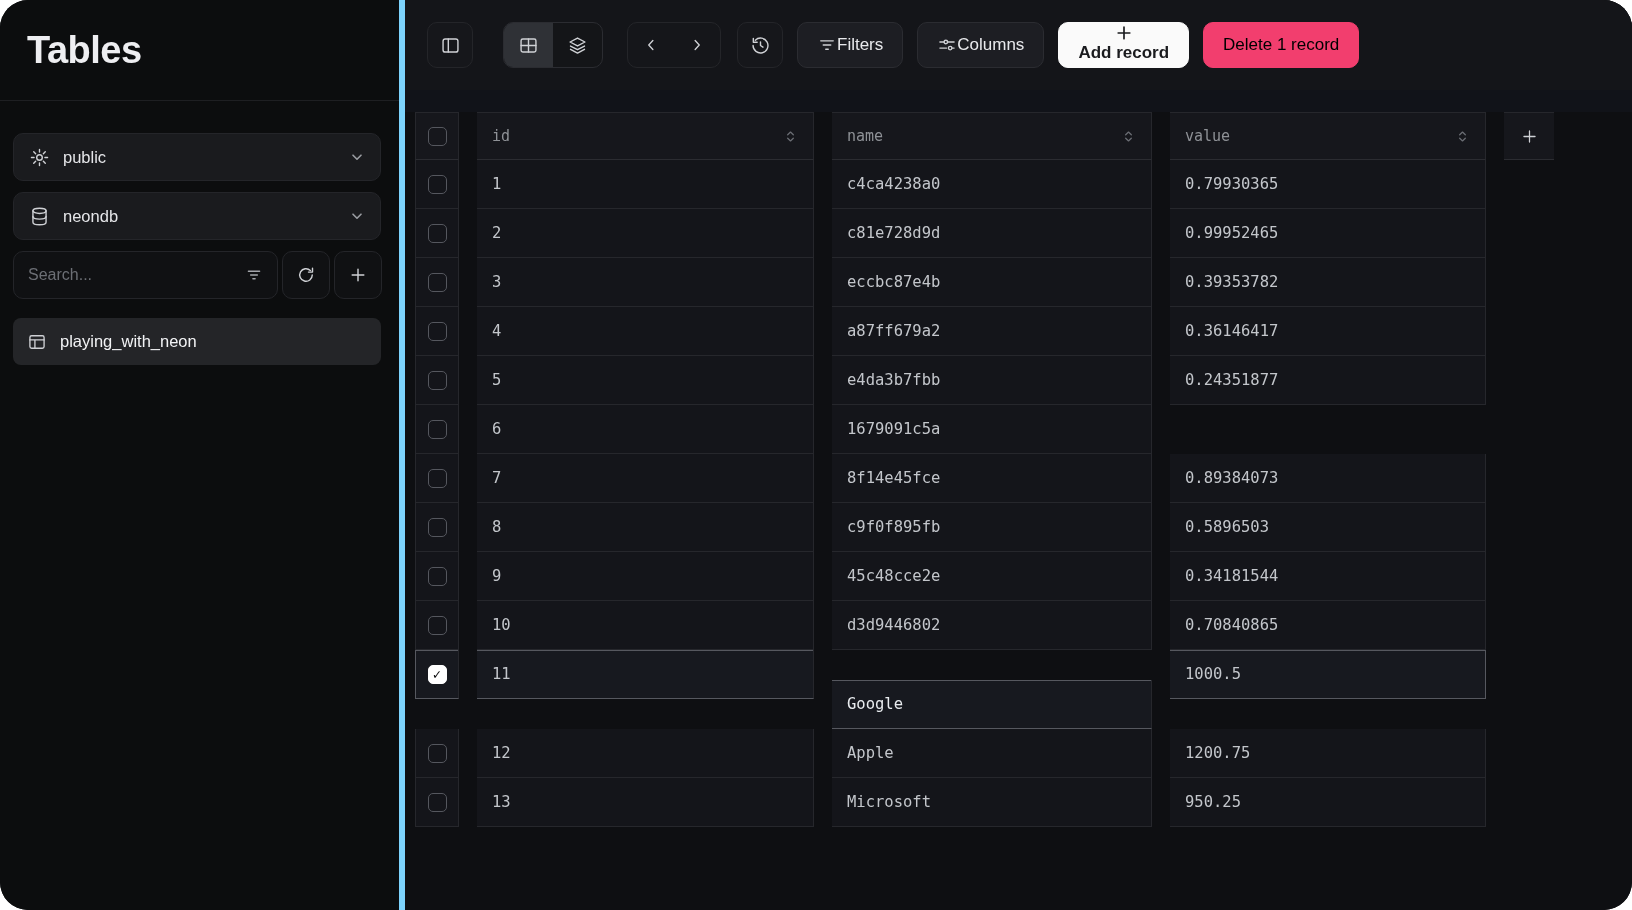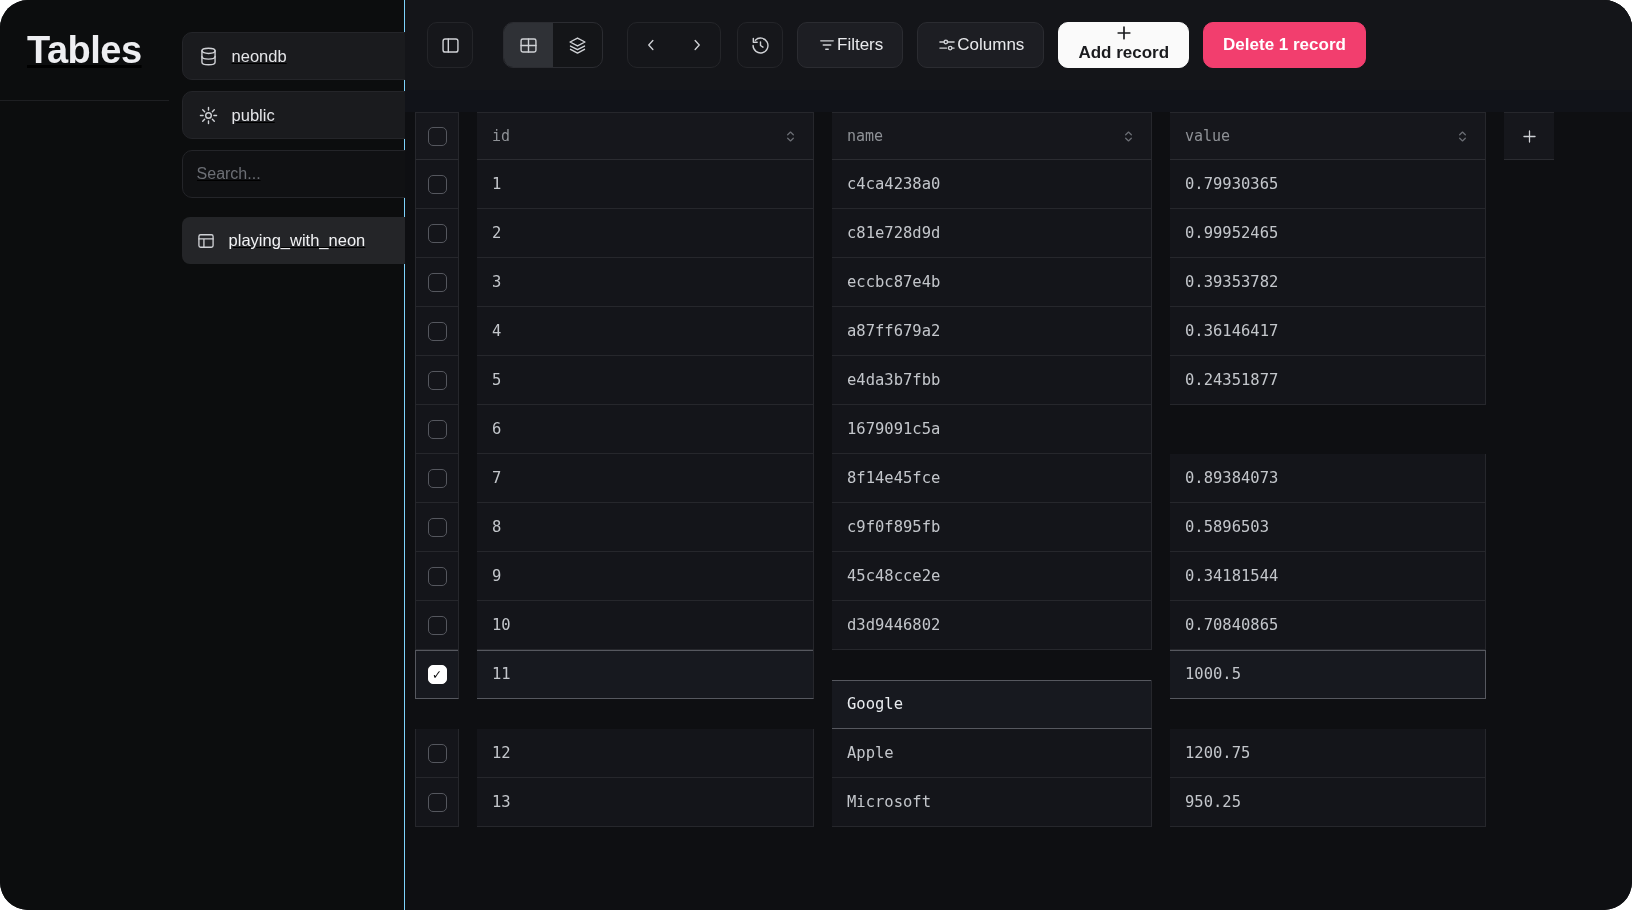--- a/index.html
+++ b/index.html
@@ -1,20 +1,20 @@
 <!DOCTYPE html>
 <html style="--accent-blue: #2e6fe8; --delete-pink: #f23e6e; --add-button-bg: #fafafa; --selected-cell-bg: #121f38;"><head>
 <meta charset="utf-8">
 <style>
   * { margin:0; padding:0; box-sizing:border-box; }
   html,body { width:1632px; height:910px; background:#ffffff; font-family:"Liberation Sans", sans-serif; overflow:hidden; }
   .app { width:1632px; height:910px; border-radius:28px; overflow:hidden; display:flex; background:#0e0f12; }
 
   
-  .sidebar { width:405px; flex:0 0 405px; background:#0c0d0e; border-right:1px solid #7dd3fc; display:flex; flex-direction:row;text-decoration:underline; }
+  .sidebar { width:405px; flex:0 0 405px; background:#0c0d0e; border-right:6px solid #7dd3fc; display:flex; flex-direction:column; }
   .sidebar-header { height:101px; border-bottom:1px solid #1e1f22; display:flex; align-items:center; padding:0 27px; }
   .sidebar-title { font-size:38px; font-weight:bold; color:#eeeef1; letter-spacing:-0.5px; }
   .sidebar-body { padding:32px 18px 0 13px; display:flex; flex-direction:column; }
   .select { height:48px; background:#1a1b1e; border:1px solid #242529; border-radius:10px; display:flex; align-items:center; gap:13px; padding:0 15px; color:#e4e5e8; font-size:16.5px; cursor:pointer; margin-bottom:11px; }
   .select .chev { margin-left:auto; color:#9a9da2; display:flex; }
   .icon { display:inline-flex; align-items:center; justify-content:center; color:#cfd1d5; }
   svg { display:block; }
   .search-row { display:flex; gap:4px; margin-top:0;align-items:center; }
   .search-box { flex:1; height:48px; background:#101113; border:1px solid #242529; border-radius:10px; display:flex; align-items:center; padding:0 14px; gap:10px; }
   .search-box input { flex:1; min-width:0; background:transparent; border:none; outline:none; color:#d7d8db; font-size:16px; font-family:"Liberation Sans", sans-serif; }
@@ -28,21 +28,21 @@
   .tb-btn { height:46px; border-radius:10px; display:flex; align-items:center; gap:0; padding:0 19px; font-size:17px; color:#e8e9ec; background:#1d1e23; border:1px solid #2b2c31; cursor:pointer; white-space:nowrap; }
   .tb-ghost { background:#16171b; border:1px solid #242529; color:#c9ccd0; }
   .tb-sq { width:46px; flex:0 0 46px; padding:0; justify-content:center; }
   .seg-group { display:flex; height:46px; background:#141518; border:1px solid #2b2c31; border-radius:10px; overflow:hidden; margin-left:16px; }
   .seg { width:49px; display:flex; align-items:center; justify-content:center; color:#c7c9cd; cursor:pointer; }
   .seg.active { background:#2f3136; color:#eceef0; }
   .nav-group { display:flex; height:46px; background:#15161a; border:1px solid #242529; border-radius:10px; overflow:hidden; margin-left:10px; }
   .nav-seg { width:46px; display:flex; align-items:center; justify-content:center; color:#84878d; cursor:pointer; }
   .btn-add { background:var(--add-button-bg,#fafafa); border:1px solid var(--add-button-bg,#fafafa); color:#1a1b1e; font-weight:bold;flex-direction:column; }
   .btn-add .icon { color:#1a1b1e; }
-  .btn-delete { background:var(--delete-pink,#f23e6e); border:1px solid var(--delete-pink,#f23e6e); color:#ffffff; font-weight:bold; }
+  .btn-delete { background:var(--delete-pink,#f23e6e); border:1px solid var(--delete-pink,#f23e6e); color:#000000; font-weight:normal; }
   .strip { height:22px; flex:0 0 22px; background:#111319; }
 
   
   .table-area { flex:1; overflow:hidden; }
   .table { margin-left:10px; width:1067px; font-family:"DejaVu Sans Mono", monospace; }
   .row { display:grid; grid-template-columns:44px 337px 320px 316px 50px;gap:18px; }
   .cell { display:flex; align-items:center; padding:0 15px; min-width:0; }
   .head-row .cell { height:48px; background:#16171c; border-bottom:1px solid #2b2c31; border-top:1px solid #26272c; border-right:1px solid #26272c; color:#8e9196; font-size:15px; }
   .head-row .check-cell { border-left:1px solid #26272c; justify-content:center; padding:0; }
   .head-row .plus-th { border-right:none; justify-content:center; padding:0; color:#9a9da2; cursor:pointer; }
@@ -66,41 +66,41 @@
 
   <aside class="sidebar">
     <div class="sidebar-header">
       <div class="sidebar-title">Tables</div>
     </div>
     <div class="sidebar-body">
 
       <div class="select">
         <span class="icon">
           <svg width="21" height="21" viewBox="0 0 24 24" fill="none" stroke="currentColor" stroke-width="1.6" stroke-linecap="round" stroke-linejoin="round">
+              <circle cx="12" cy="12" r="3.2"></circle>
+              <path d="M12 2.8v3M12 18.2v3M2.8 12h3M18.2 12h3M5.4 5.4l2.2 2.2M16.4 16.4l2.2 2.2M18.6 5.4l-2.2 2.2M7.6 16.4l-2.2 2.2"></path>
+            </svg>
+        </span>
+        <span>public</span>
+        <span class="chev">
+          <svg width="16" height="16" viewBox="0 0 16 16" fill="none" stroke="currentColor" stroke-width="1.6" stroke-linecap="round" stroke-linejoin="round">
+              <path d="m4 6.2 4 4 4-4"></path>
+            </svg>
+        </span>
+      </div>
+
+      <div class="select">
+        <span class="icon">
+          <svg width="21" height="21" viewBox="0 0 24 24" fill="none" stroke="currentColor" stroke-width="1.6" stroke-linecap="round" stroke-linejoin="round">
               <ellipse cx="12" cy="5.5" rx="7.5" ry="3"></ellipse>
               <path d="M4.5 5.5v6.5c0 1.66 3.36 3 7.5 3s7.5-1.34 7.5-3V5.5"></path>
               <path d="M4.5 12v6.5c0 1.66 3.36 3 7.5 3s7.5-1.34 7.5-3V12"></path>
             </svg>
         </span>
         <span>neondb</span>
-        <span class="chev">
-          <svg width="16" height="16" viewBox="0 0 16 16" fill="none" stroke="currentColor" stroke-width="1.6" stroke-linecap="round" stroke-linejoin="round">
-              <path d="m4 6.2 4 4 4-4"></path>
-            </svg>
-        </span>
-      </div>
-
-      <div class="select">
-        <span class="icon">
-          <svg width="21" height="21" viewBox="0 0 24 24" fill="none" stroke="currentColor" stroke-width="1.6" stroke-linecap="round" stroke-linejoin="round">
-              <circle cx="12" cy="12" r="3.2"></circle>
-              <path d="M12 2.8v3M12 18.2v3M2.8 12h3M18.2 12h3M5.4 5.4l2.2 2.2M16.4 16.4l2.2 2.2M18.6 5.4l-2.2 2.2M7.6 16.4l-2.2 2.2"></path>
-            </svg>
-        </span>
-        <span>public</span>
         <span class="chev">
           <svg width="16" height="16" viewBox="0 0 16 16" fill="none" stroke="currentColor" stroke-width="1.6" stroke-linecap="round" stroke-linejoin="round">
               <path d="m4 6.2 4 4 4-4"></path>
             </svg>
         </span>
       </div>
 
       <div class="search-row">
         <div class="search-box">
           <input type="text" placeholder="Search..." style="">

